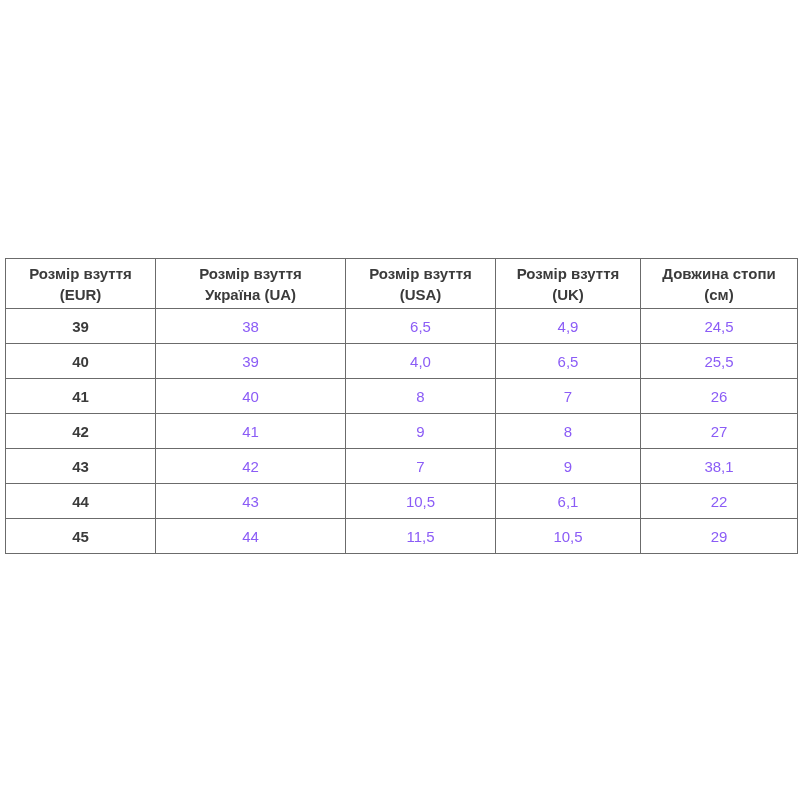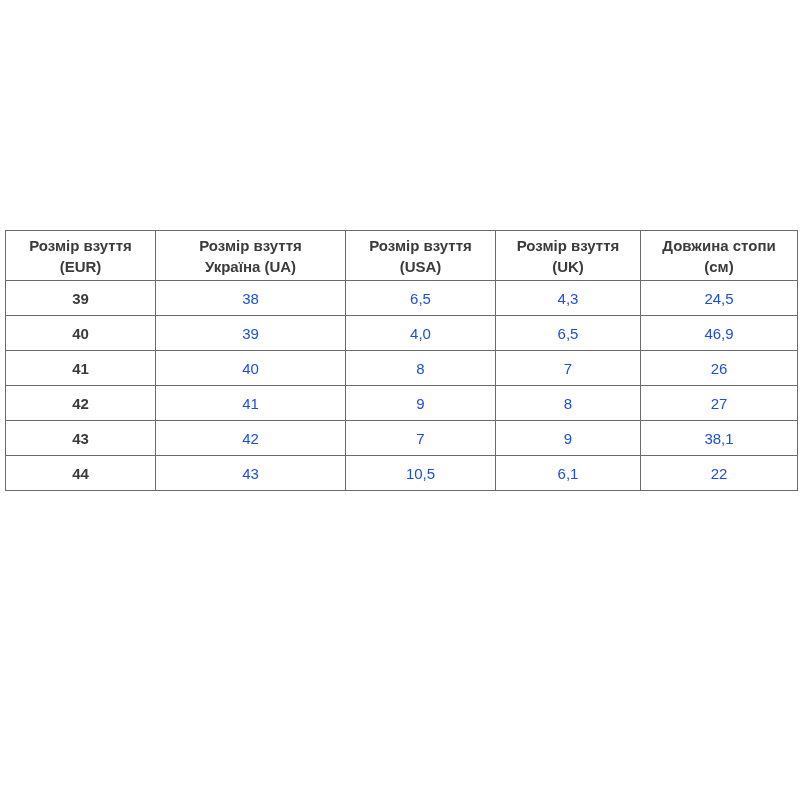--- a/index.html
+++ b/index.html
@@ -7,21 +7,21 @@
     width: 800px;
     height: 800px;
     background: #ffffff;
     font-family: "Liberation Sans", sans-serif;
     position: relative;
     overflow: hidden;
   }
   table.size-table {
     position: absolute;
     left: 5px;
-    top: 230px;
+    top: 258px;
     width: 792px;
     border-collapse: collapse;
     table-layout: fixed;
     background: #ffffff;
   }
   table.size-table th,
   table.size-table td {
     border: 1px solid #6b6b6b;
     text-align: center;
     vertical-align: middle;
@@ -34,21 +34,21 @@
     padding: 2px 4px;
   }
   table.size-table th .hline {
     display: block;
     line-height: 21px;
   }
   table.size-table td {
     height: 35px;
     font-size: 15px;
     font-weight: normal;
-    color: #1d4ed8;
+    color: #8b5cf6;
     padding: 0 4px;
   }
   table.size-table td.col-eur {
     font-weight: bold;
     color: #3b3b3b;
   }
 </style>
 </head>
 <body>
 
@@ -82,29 +82,29 @@
         <span class="hline">Довжина стопи</span>
         <span class="hline">(см)</span>
       </th>
     </tr>
   </thead>
   <tbody>
       <tr>
         <td class="col-eur">39</td>
         <td>38</td>
         <td>6,5</td>
-        <td>4,3</td>
+        <td>4,9</td>
         <td>24,5</td>
       </tr>
       <tr>
         <td class="col-eur">40</td>
         <td>39</td>
         <td>4,0</td>
         <td>6,5</td>
-        <td>46,9</td>
+        <td>25,5</td>
       </tr>
       <tr>
         <td class="col-eur">41</td>
         <td>40</td>
         <td>8</td>
         <td>7</td>
         <td>26</td>
       </tr>
       <tr>
         <td class="col-eur">42</td>
@@ -120,14 +120,21 @@
         <td>9</td>
         <td>38,1</td>
       </tr>
       <tr>
         <td class="col-eur">44</td>
         <td>43</td>
         <td>10,5</td>
         <td>6,1</td>
         <td>22</td>
       </tr>
+      <tr>
+        <td class="col-eur">45</td>
+        <td>44</td>
+        <td>11,5</td>
+        <td>10,5</td>
+        <td>29</td>
+      </tr>
     </tbody>
 </table>
 
 </body></html>

